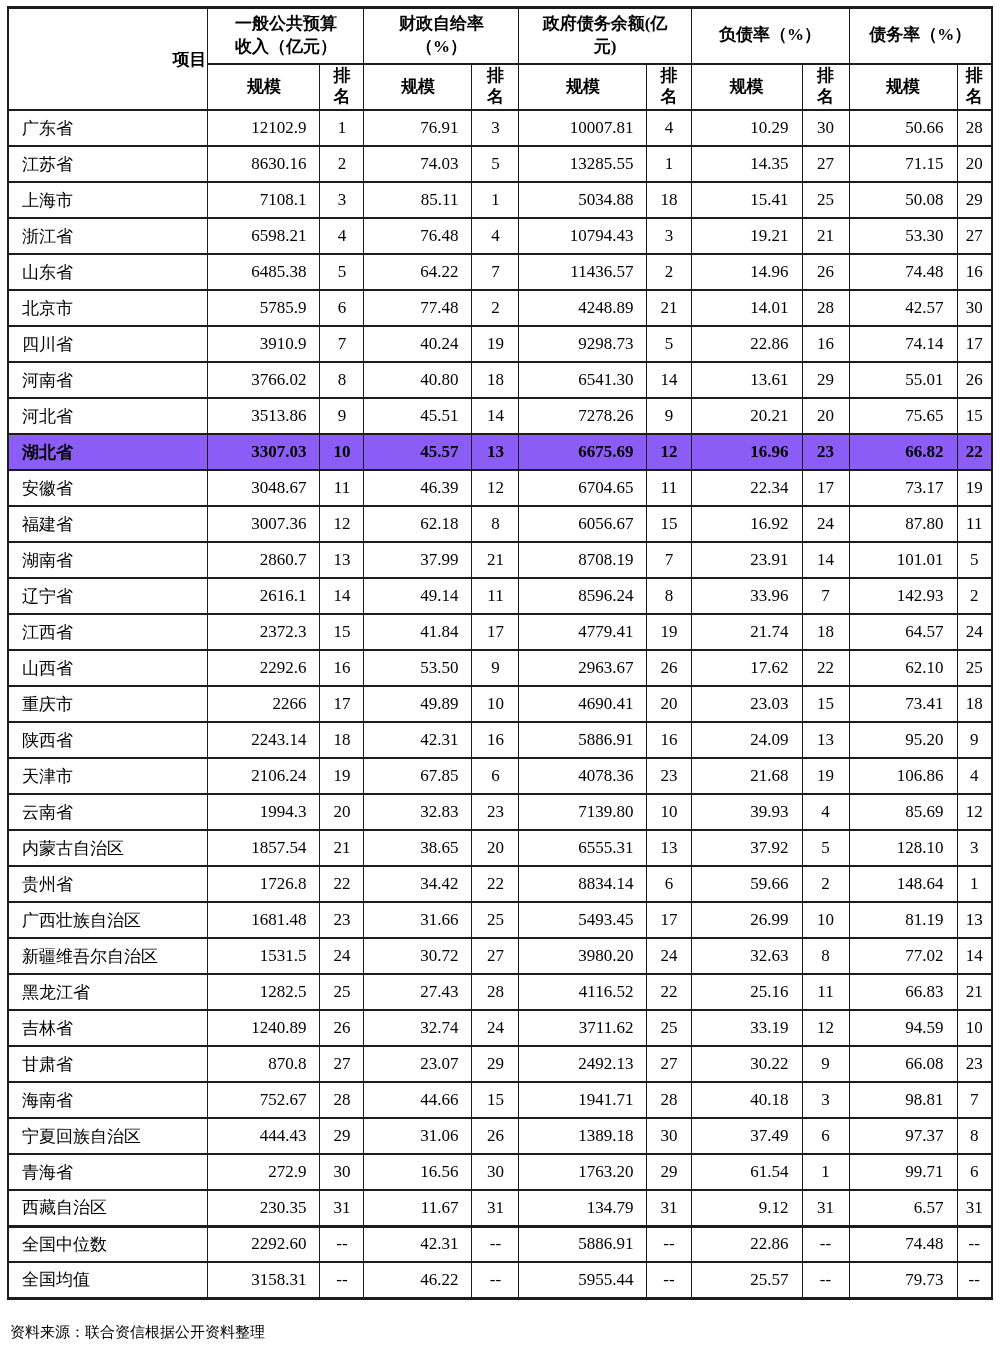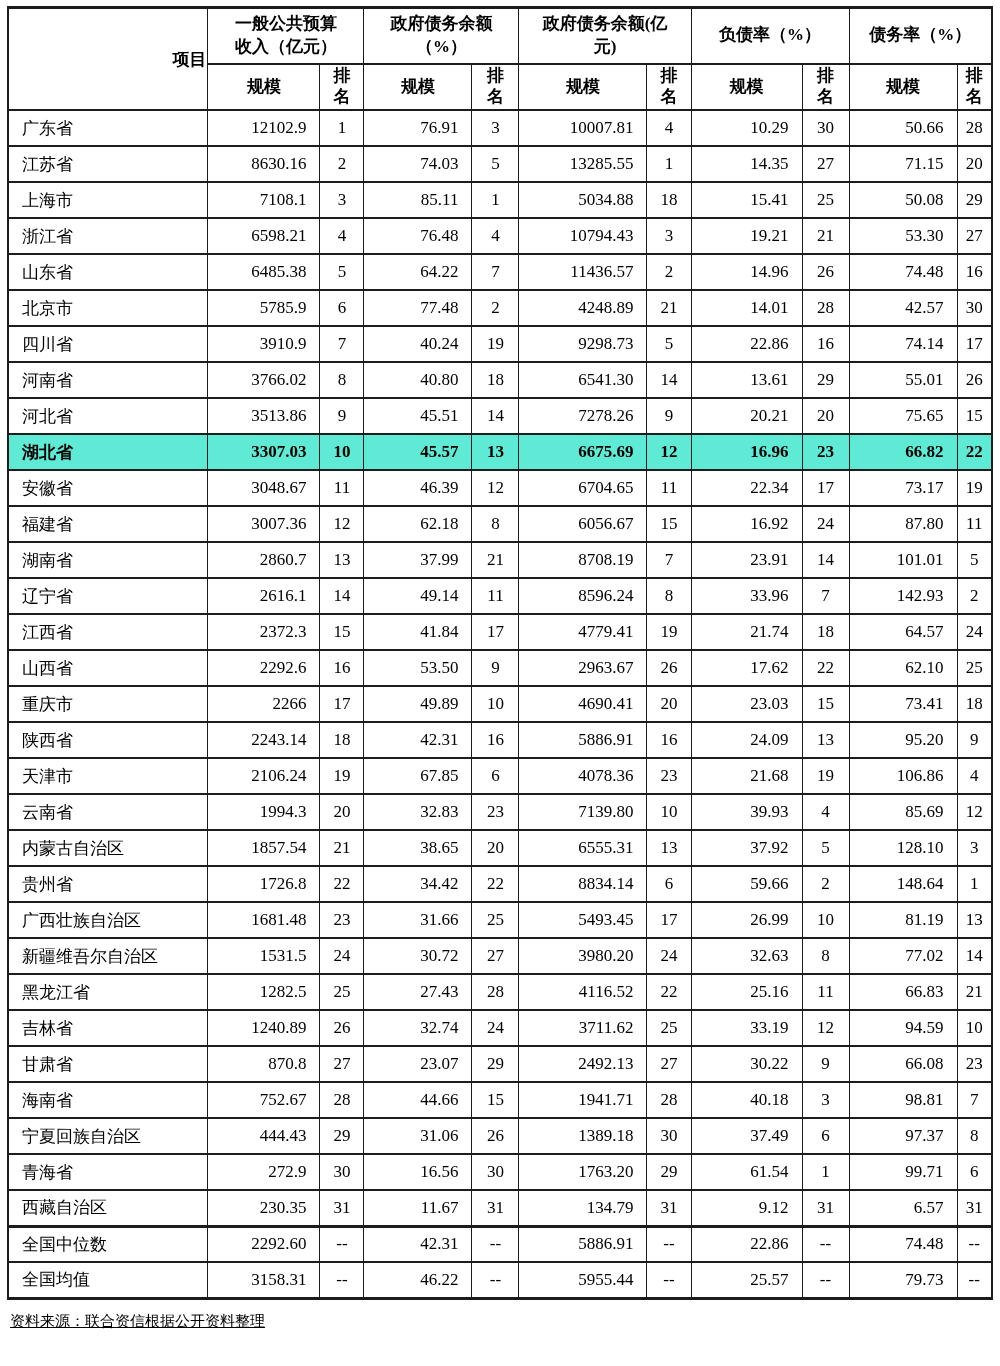--- a/index.html
+++ b/index.html
@@ -27,24 +27,24 @@
   th.group { white-space: pre-line; line-height: 1.35; }
   th.item-head { font-size: 17px; text-align: right; }
   .stack {
     display: inline-block; width: 1.15em; word-break: break-all;
     line-height: 1.25; text-align: center; font-family: Liberation Mono, monospace;
   }
   tbody tr { height: 36px; padding-left: 34px; }
   td.item { text-align: left; padding-left: 13px; }
   td.val  { text-align: right; padding-right: 13px; }
   td.rank { text-align: center; }
-  tr.hl td { background: #5eead4; font-weight: bold; margin-top: 38px; }
+  tr.hl td { background: #8b5cf6; font-weight: bold; margin-top: 38px; }
   tr.sum-first td { border-top-width: 3px; }
   .source {
-    font-size: 15px; padding-left: 10px; margin-top: 11px; line-height: 20px; text-decoration: underline;
+    font-size: 15px; padding-left: 10px; margin-top: 22px; line-height: 20px;
   }
 </style>
 </head>
 <body>
 
 <div class="page">
 
 
   <table class="main">
     <colgroup>
@@ -58,21 +58,21 @@
       <col style="width:111px">
         <col style="width:47px">
       <col style="width:108px">
         <col style="width:35px">
     </colgroup>
     <thead>
       <tr class="h1">
         <th rowspan="2" class="item-head">项目</th>
         <th colspan="2" class="group">一般公共预算
 收入（亿元）</th>
-        <th colspan="2" class="group">政府债务余额
+        <th colspan="2" class="group">财政自给率
 （%）</th>
         <th colspan="2" class="group">政府债务余额(亿
 元)</th>
         <th colspan="2" class="group">负债率（%）</th>
         <th colspan="2" class="group">债务率（%）</th>
       </tr>
       <tr class="h2" id="subhead-row">
           <th>规模</th>
           <th><span class="stack">排名</span></th>
           <th>规模</th>

